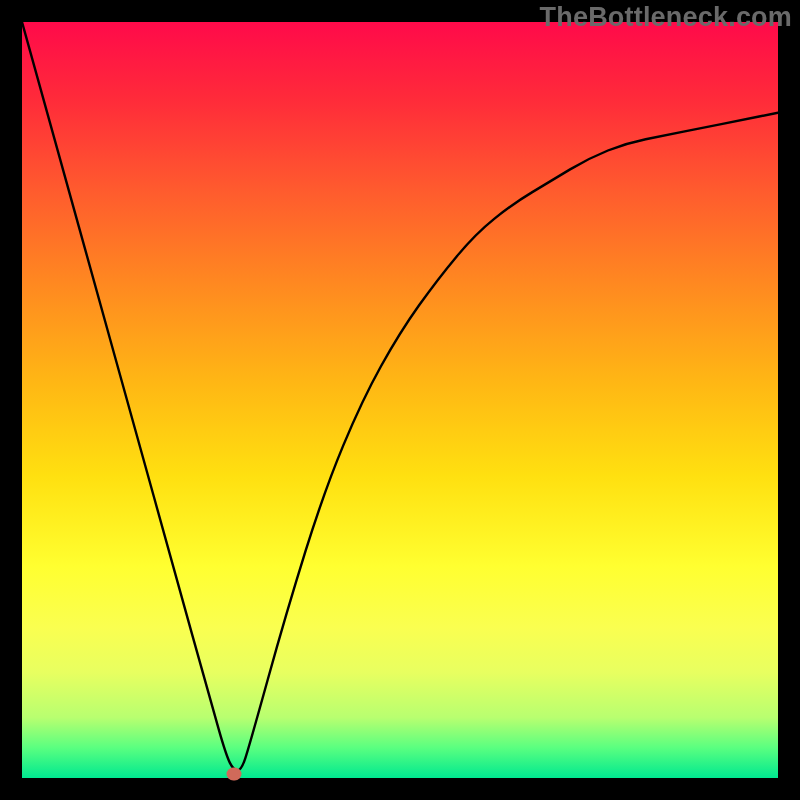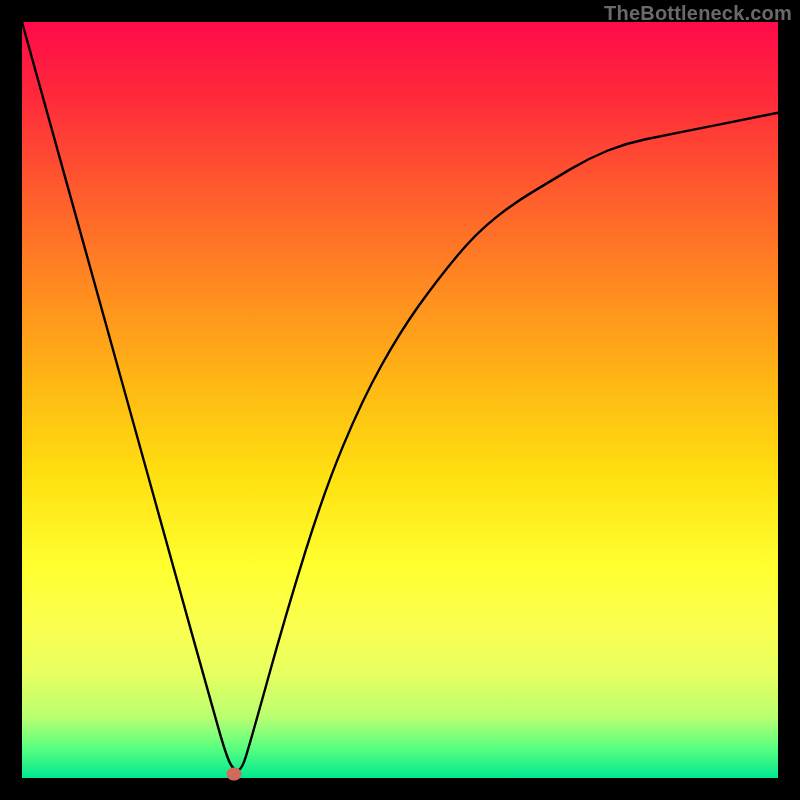--- a/index.html
+++ b/index.html
@@ -37,21 +37,21 @@
       #b8ff70 92%,
       #5aff80 96%,
       #00e890 100%
     );
   }
   .watermark {
     position: absolute;
     top: 2px;
     right: 8px;
     font-family: Arial, Helvetica, sans-serif;
-    font-size: 20px;
+    font-size: 27px;
     font-weight: 600;
     color: #6a6a6a;
     letter-spacing: 0.2px;
     user-select: none;
   }
   svg.curve {
     position: absolute;
     left: 0;
     top: 0;
     width: 756px;

